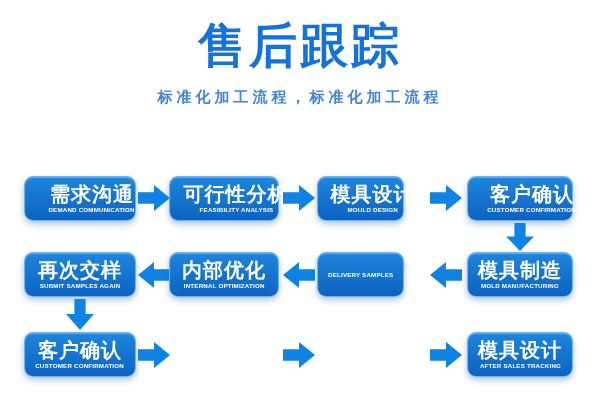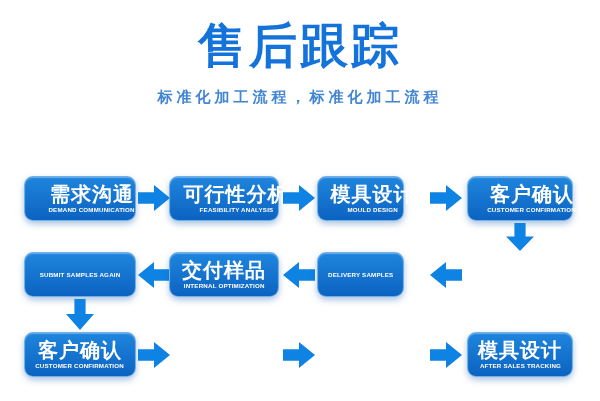--- a/index.html
+++ b/index.html
@@ -108,32 +108,37 @@
     </div>
     <div class="arr r" style="left:430px; top:185px;"></div>
     <div class="step r1 c4">
       <div class="zh">客户确认</div>
       <div class="en"><span>CUSTOMER CONFIRMATION</span></div>
     </div>
 
     <div class="arr d" style="left:506px; top:223px;"></div>
 
     <div class="step r2 c1">
+      <div class="zh">再次交样</div>
       <div class="en"><span>SUBMIT SAMPLES AGAIN</span></div>
     </div>
     <div class="arr l" style="left:138px; top:262px;"></div>
     <div class="step r2 c2">
-      <div class="zh">交付样品</div>
+      <div class="zh">内部优化</div>
       <div class="en"><span>INTERNAL OPTIMIZATION</span></div>
     </div>
     <div class="arr l" style="left:283px; top:262px;"></div>
     <div class="step r2 c3">
       <div class="en"><span>DELIVERY SAMPLES</span></div>
     </div>
     <div class="arr l" style="left:430px; top:262px;"></div>
+    <div class="step r2 c4">
+      <div class="zh">模具制造</div>
+      <div class="en"><span>MOLD MANUFACTURING</span></div>
+    </div>
 
     <div class="arr d" style="left:66px; top:299px; height:31px;"></div>
 
     <div class="step r3 c1">
       <div class="zh">客户确认</div>
       <div class="en"><span>CUSTOMER CONFIRMATION</span></div>
     </div>
     <div class="arr r" style="left:138px; top:342px;"></div>
     <div class="arr r" style="left:283px; top:342px;"></div>
     <div class="arr r" style="left:430px; top:342px;"></div>

